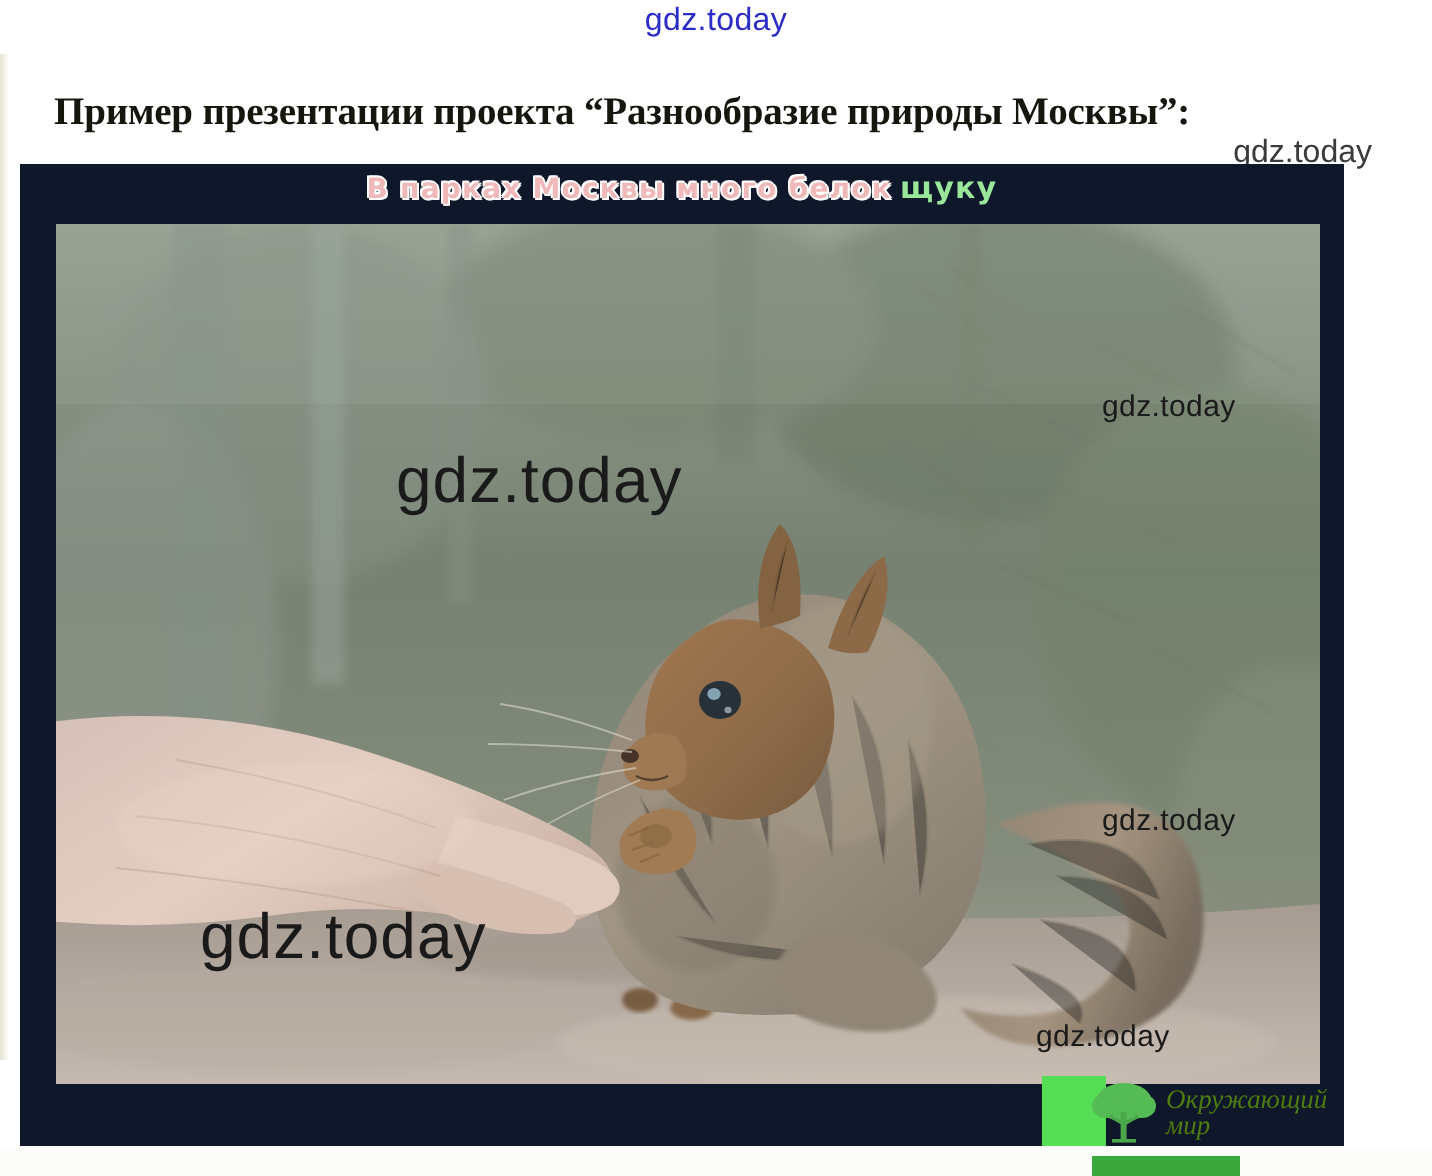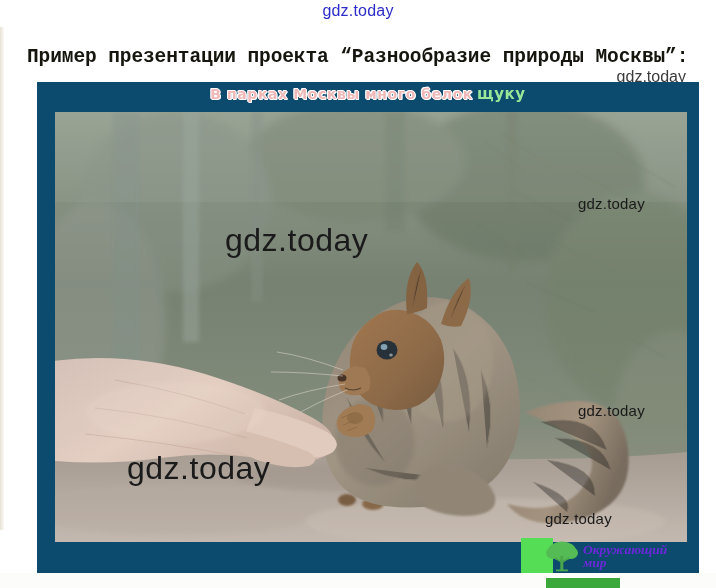--- a/index.html
+++ b/index.html
@@ -40,46 +40,46 @@
     height: 503px;
     background: linear-gradient(to right, #e6e2d4, #fbfaf6);
   }
 
   
   .title {
     position: absolute;
     left: 27px;
     top: 46px;
     width: 660px;
-    font-family: Liberation Mono, monospace;
+    font-family: Liberation Serif, serif;
     font-weight: bold;
     font-size: 19.5px;
     color: #16160f;
     white-space: nowrap;
     letter-spacing: -0.1px;
   }
 
   
   .title-watermark {
     position: absolute;
     right: 30px;
     top: 68px;
     font-size: 16px;
     color: #3b3b3b;
     font-family: "Liberation Sans", sans-serif;
   }
 
   
   .slide {
     position: absolute;
-    left: 37px;
+    left: 10px;
     top: 82px;
     width: 662px;
     height: 491px;
-    background: #0c4a6e;
+    background: #0f172a;
     box-sizing: border-box;
   }
 
   
   .slide-banner {
     position: absolute;
     left: 0;
     top: 3px;
     width: 662px;
     height: 26px;
@@ -135,23 +135,23 @@
     left: 545px;
     top: 538px;
     width: 140px;
     height: 36px;
     display: flex;
     align-items: center;
   }
   .logo-text {
     font-family: "Liberation Serif", serif;
     font-style: italic;
-    font-weight: bold;
+    font-weight: normal;
     font-size: 13.5px;
-    color: #6d28d9;
+    color: #4d7c0f;
     line-height: 13px;
     margin-left: 4px;
   }
   .logo-text .l2 { display: block; text-align: left; }
 
   
   .logo-greenblock {
     position: absolute;
     left: 521px;
     top: 538px;

